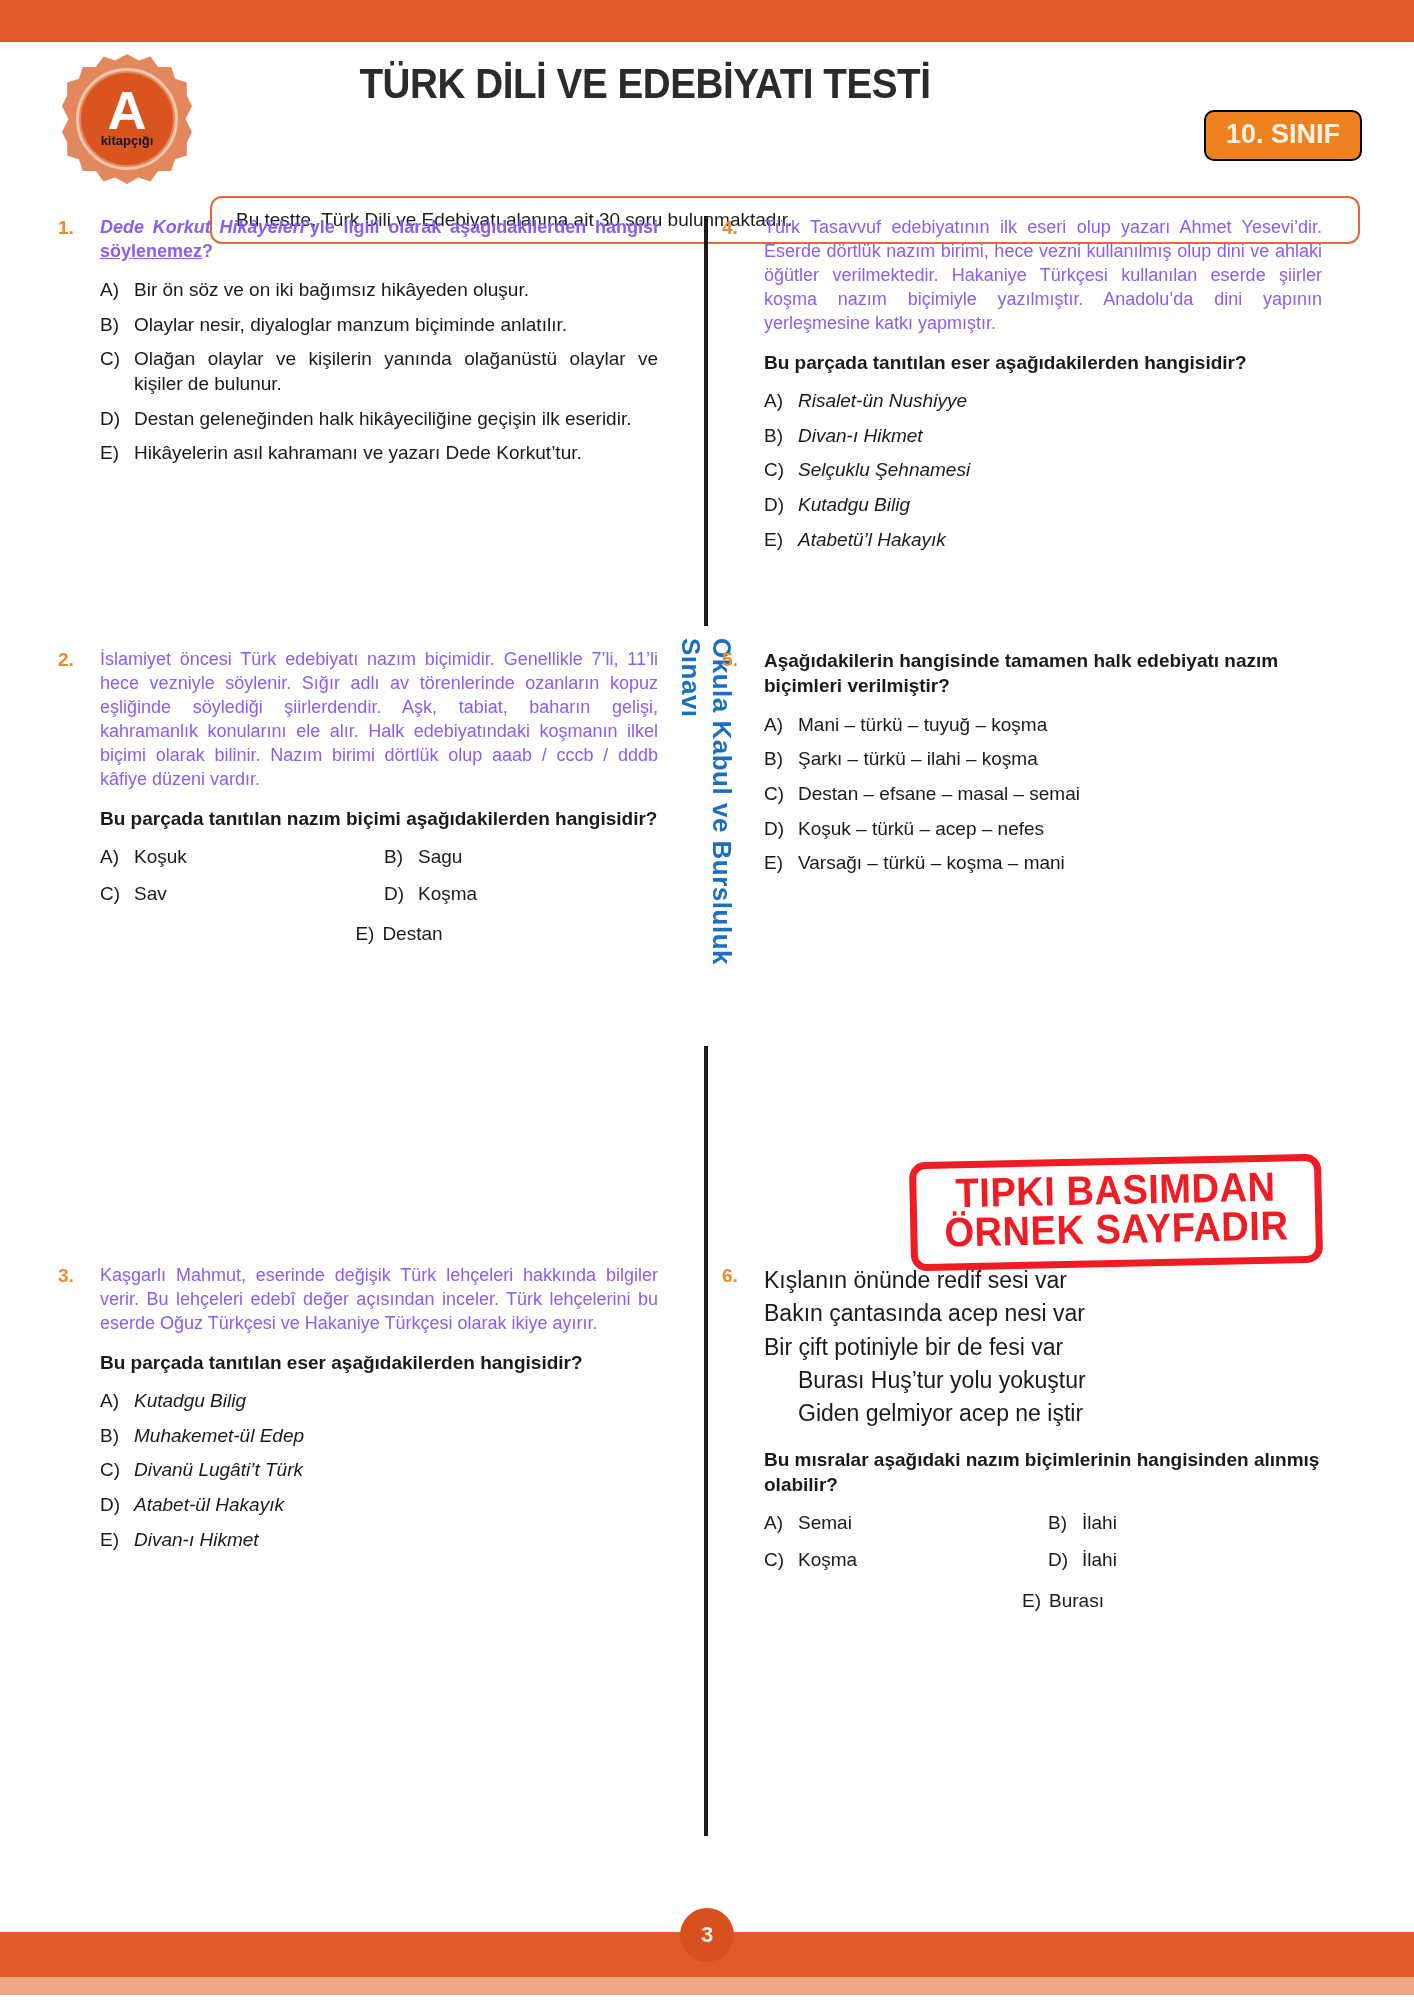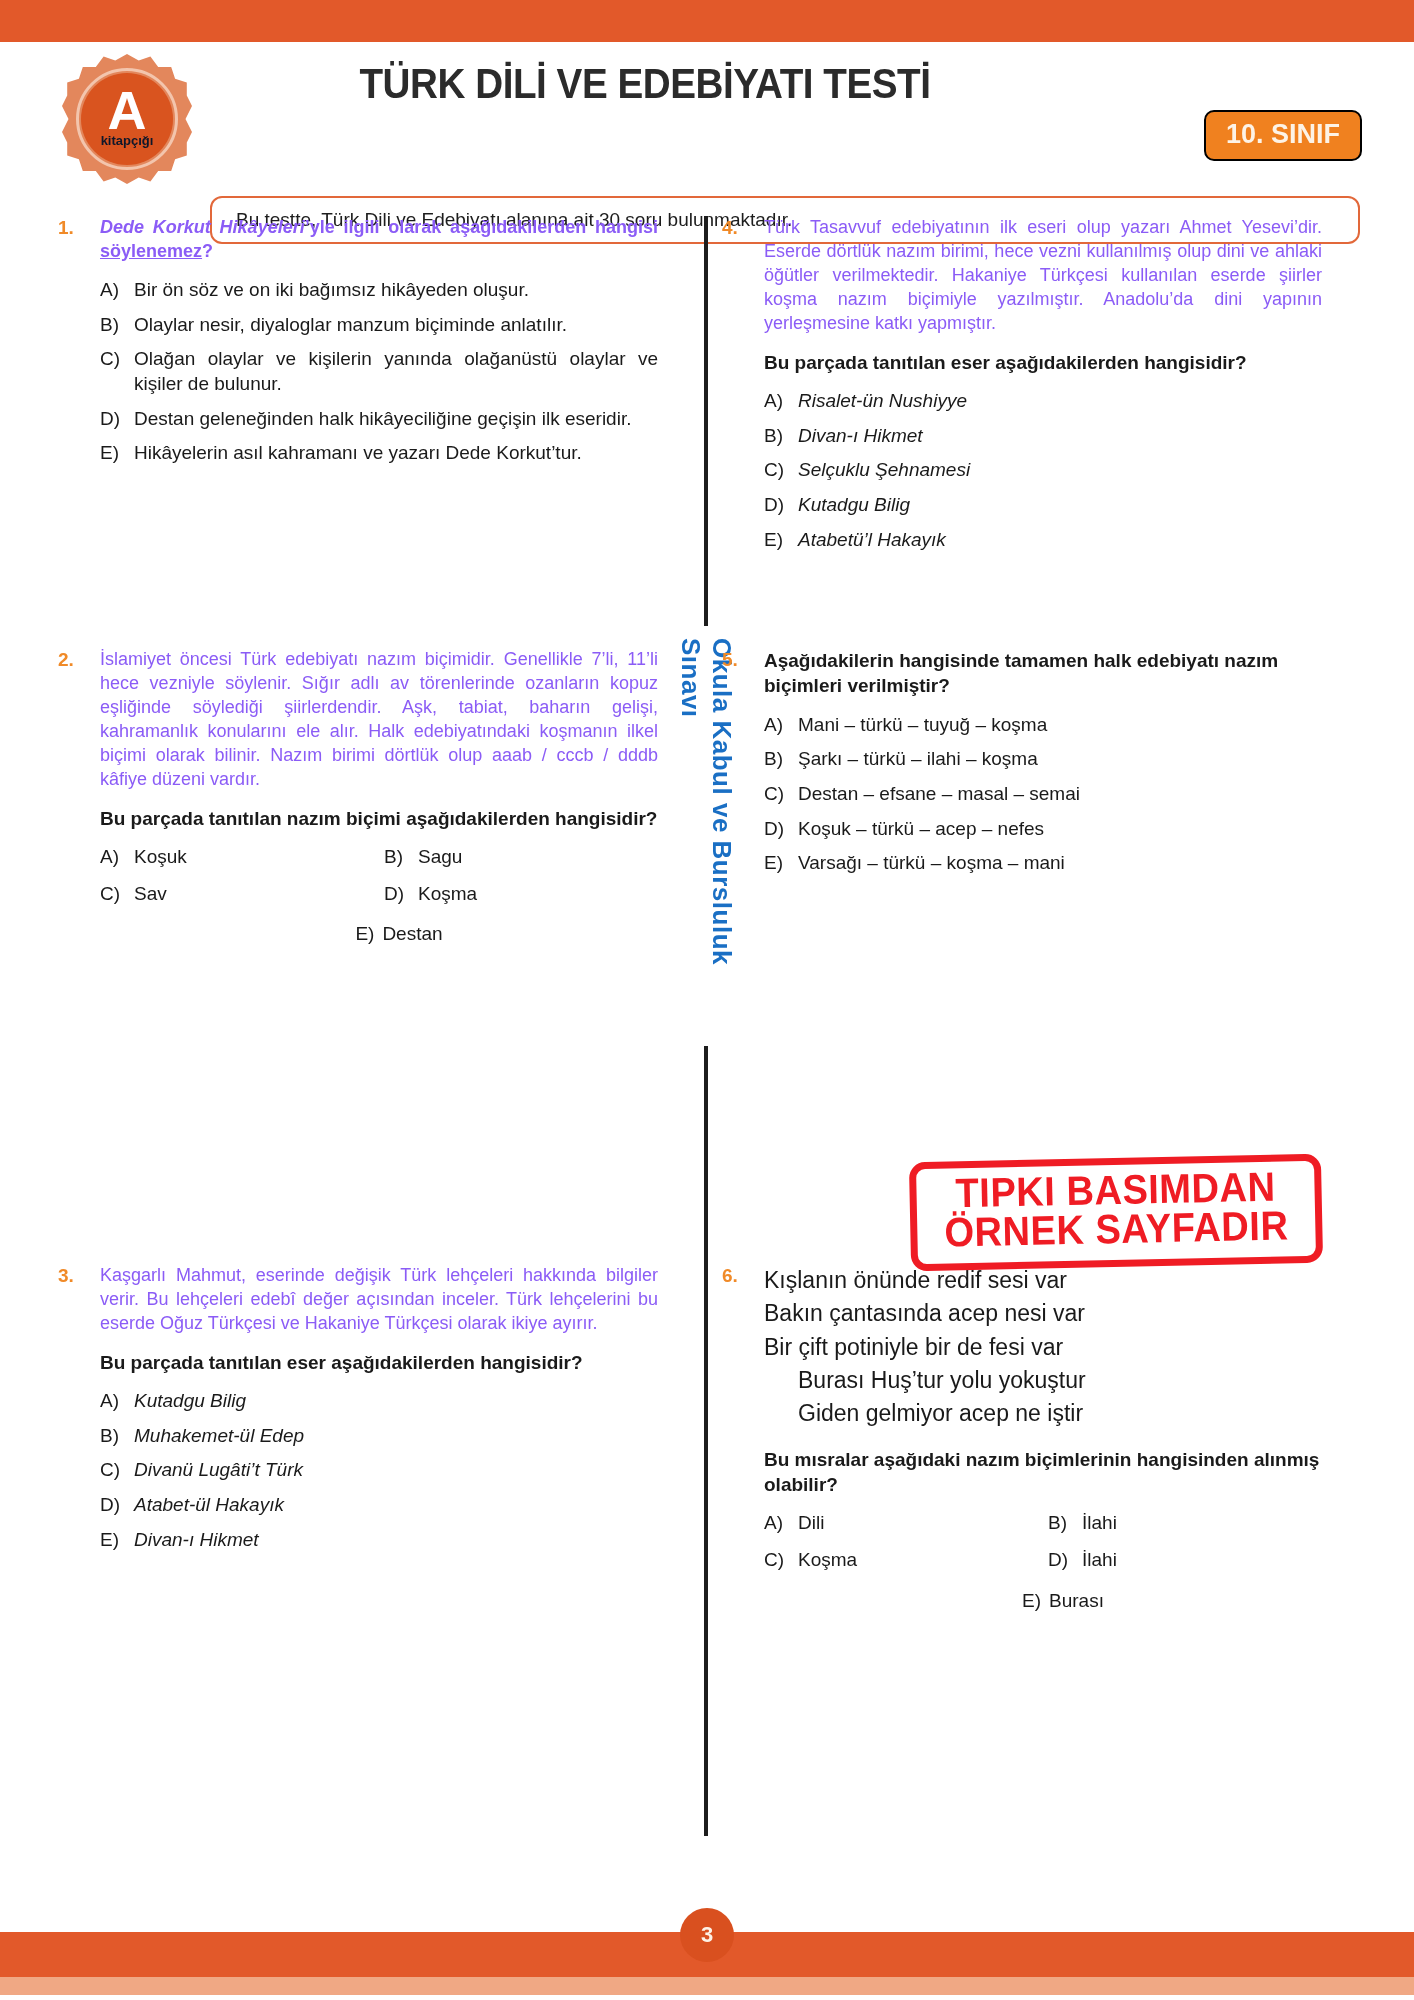--- a/index.html
+++ b/index.html
@@ -501,21 +501,21 @@
           <div class="poem-line">Kışlanın önünde redif sesi var</div>
           <div class="poem-line">Bakın çantasında acep nesi var</div>
           <div class="poem-line">Bir çift potiniyle bir de fesi var</div>
           <div class="poem-line indent">Burası Huş’tur yolu yokuştur</div>
           <div class="poem-line indent">Giden gelmiyor acep ne iştir</div>
         </div>
         <div class="ask">Bu mısralar aşağıdaki nazım biçimlerinin hangisinden alınmış olabilir?</div>
         <div class="opts-grid">
           <div class="opt">
             <span class="opt-letter">A)</span>
-            <span class="opt-text">Dili</span>
+            <span class="opt-text">Semai</span>
           </div>
           <div class="opt">
             <span class="opt-letter">B)</span>
             <span class="opt-text">İlahi</span>
           </div>
           <div class="opt">
             <span class="opt-letter">C)</span>
             <span class="opt-text">Koşma</span>
           </div>
           <div class="opt">

